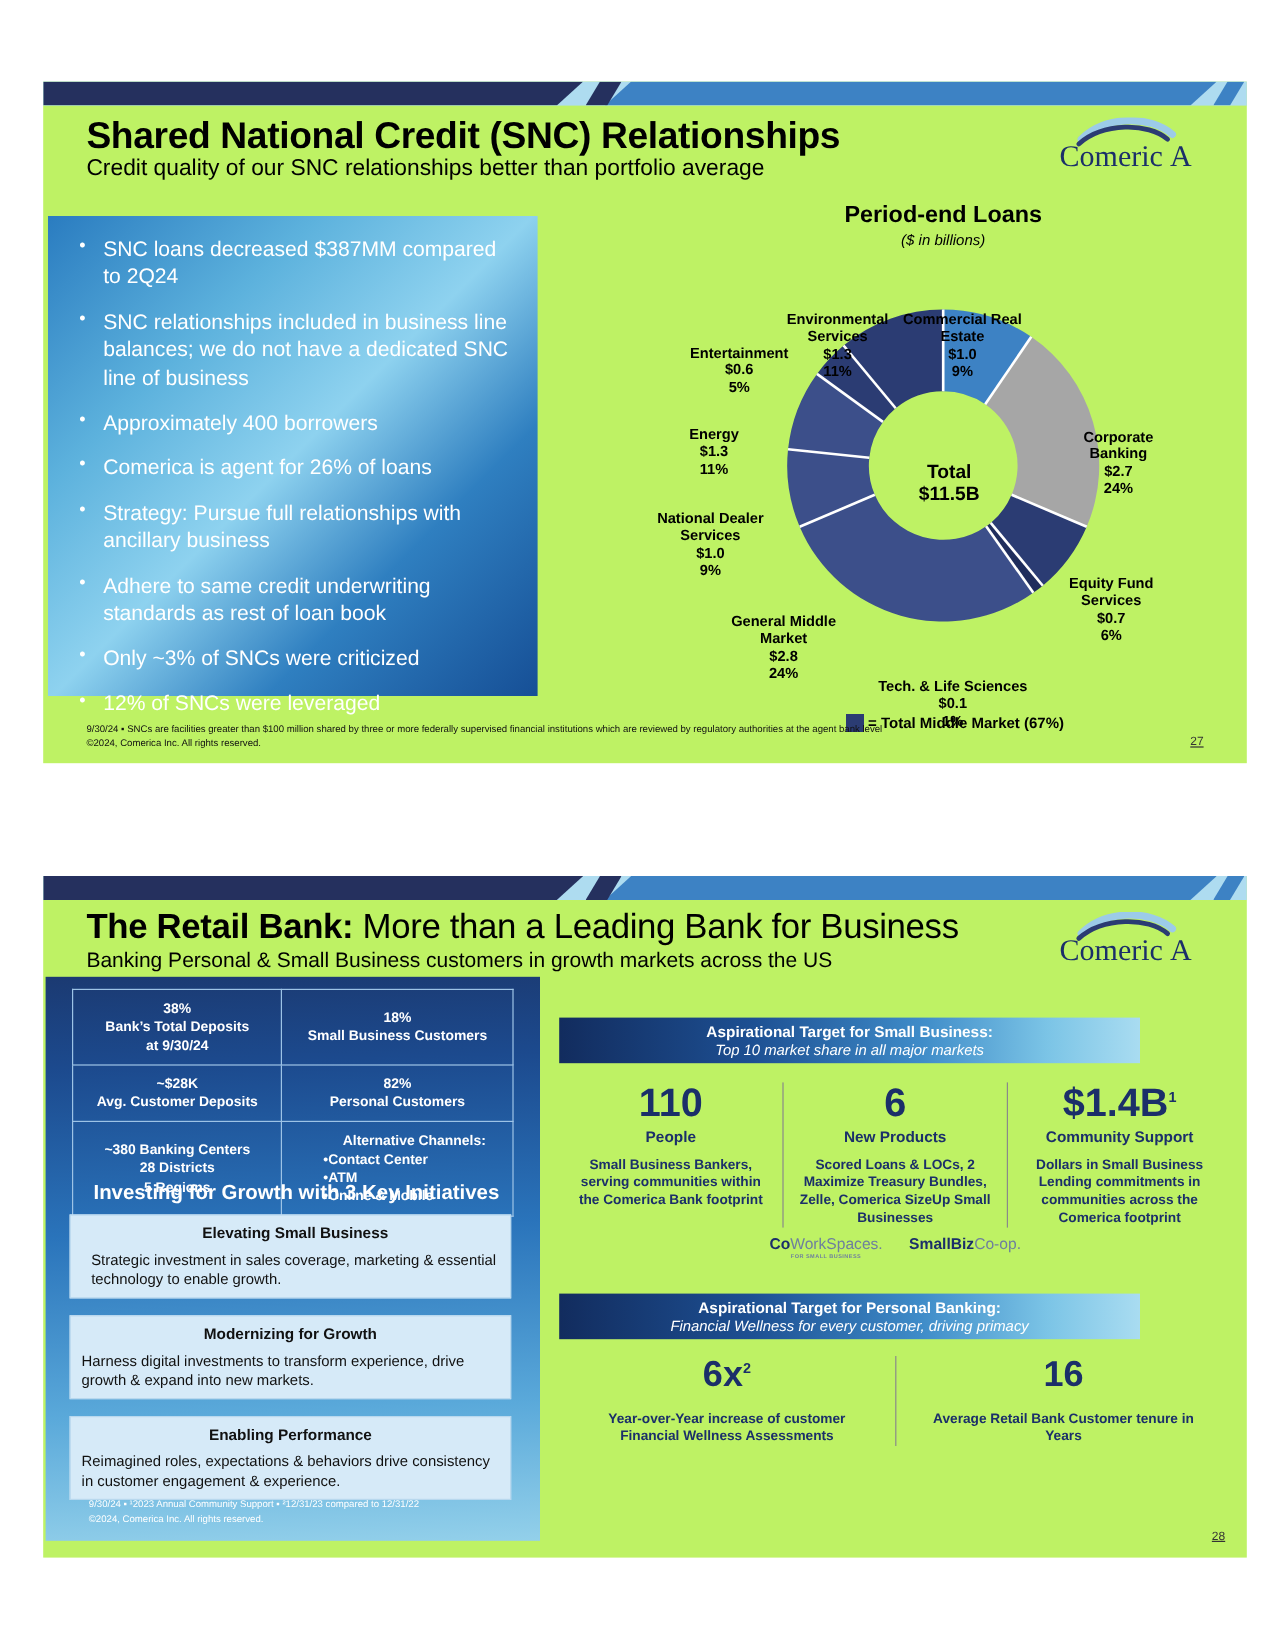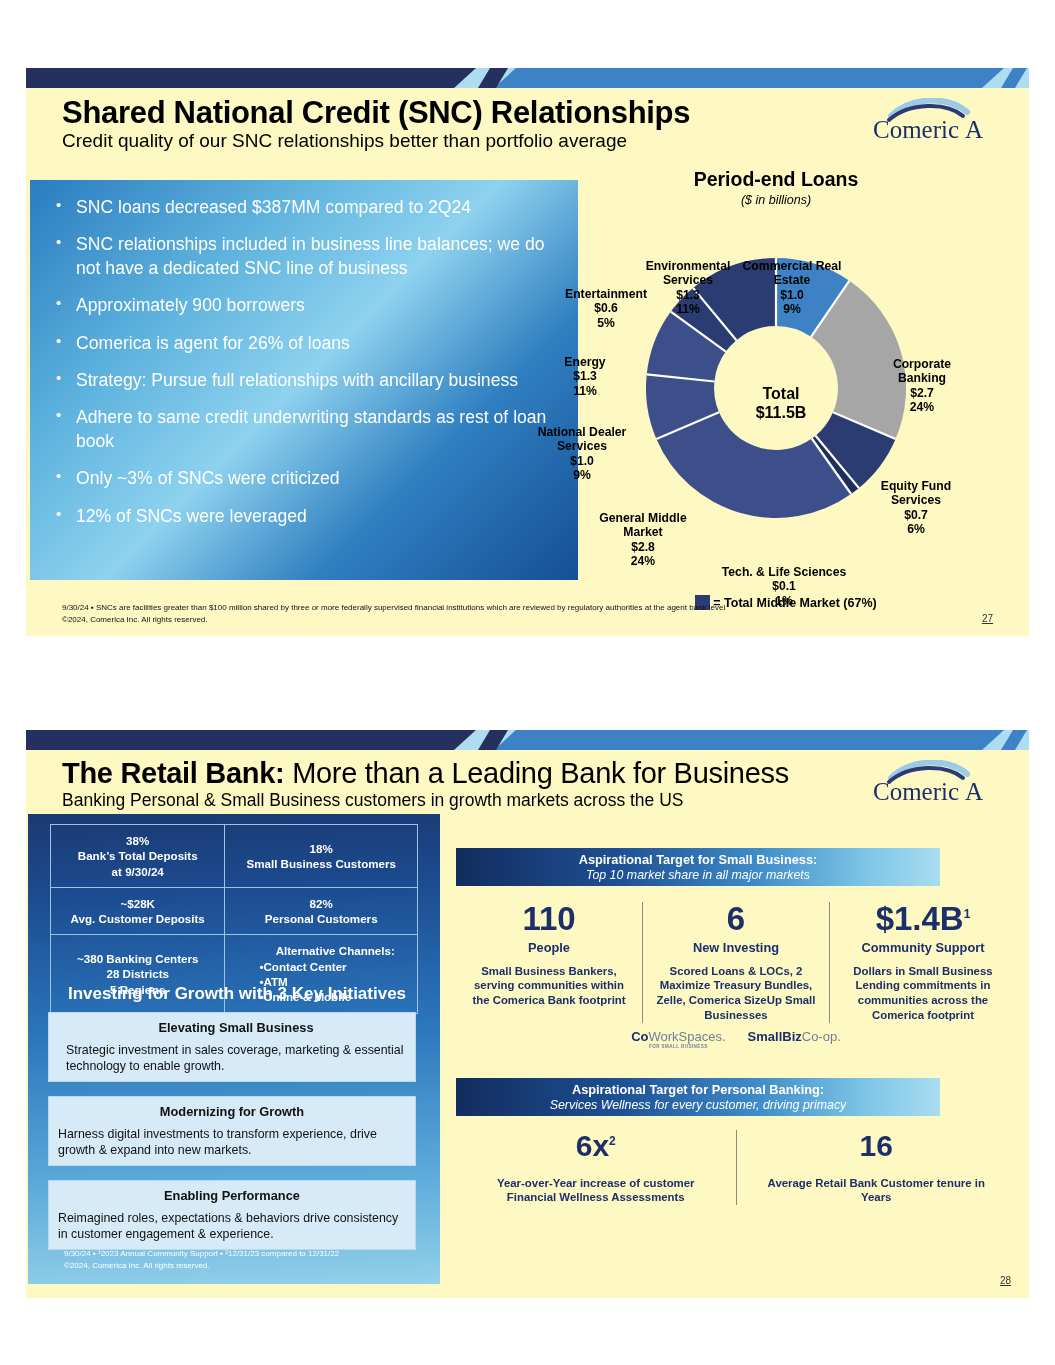--- a/index.html
+++ b/index.html
@@ -1,20 +1,20 @@
 <!DOCTYPE html>
 <html><head>
 <meta charset="utf-8">
 <style>
   html,body{margin:0;padding:0;background:#ffffff;}
   body{width:1055px;height:1365px;font-family:"Liberation Sans",sans-serif;color:#000;}
   .page{position:relative;width:1055px;height:1365px;background:#fff;overflow:hidden;}
 
   
-  .slide{position:absolute;left:26px;width:1003px;background:#fef9c3;}
+  .slide{position:absolute;left:36px;width:1003px;background:#bef264;}
   #slide1{top:68px;height:568px;}
   #slide2{top:730px;height:568px;}
 
   
   .banner{position:relative;height:20px;width:100%;overflow:hidden;background:#aedcf0;}
   .banner .seg{position:absolute;top:0;height:20px;}
   .b-dark{left:0;width:450px;background:#25305e;
           clip-path:polygon(0 0,100% 0,calc(100% - 22px) 100%,0 100%);}
   .b-dark2{left:452px;width:30px;background:#25305e;
           clip-path:polygon(12px 0,100% 0,calc(100% - 12px) 100%,0 100%);}
@@ -30,21 +30,21 @@
   .h-title .reg{font-weight:normal;}
   .h-sub{font-size:19px;line-height:1.2;margin-top:1px;}
   #slide2 .h-title{font-size:29px;}
   #slide2 .h-sub{font-size:17.5px;}
 
   
   .logo{position:absolute;right:38px;top:10px;width:128px;height:46px;}
   .logo svg{display:block;}
 
   
-  .bullet-panel{position:absolute;left:4px;top:112px;width:548px;height:400px;
+  .bullet-panel{position:absolute;left:4px;top:112px;width:408px;height:400px;
      background:linear-gradient(118deg,#1f6cb5 0%,#2f86c8 30%,#6fc0e4 62%,#8ed2ef 78%,#1d5ca8 100%);
      background:linear-gradient(135deg,#2a7cc0 0%,#5db2dd 28%,#8ed2ef 50%,#2f7fc0 72%,#164f96 100%);
      padding:16px 20px 0 18px;box-sizing:border-box;}
   .bullet-panel ul{list-style:none;margin:0;padding:0;}
   .bullet-panel li{color:#fff;font-size:17.6px;line-height:1.33;margin-bottom:14px;
         padding-left:28px;position:relative;}
   .bullet-panel li:before{content:"\2022";position:absolute;left:8px;top:-1px;font-size:15px;}
 
   
   .chart-wrap{position:absolute;left:500px;top:100px;width:500px;height:420px;}
@@ -137,21 +137,21 @@
           <text x="10" y="40" font-family="Liberation Serif, serif" font-size="25" fill="#1b2f69">Comeric</text>
           <text x="102" y="40" font-family="Liberation Serif, serif" font-size="25" fill="#1b2f69">A</text>
         </svg>
       </div>
     </div>
 
     <div class="bullet-panel">
       <ul>
         <li>SNC loans decreased $387MM compared to 2Q24</li>
         <li>SNC relationships included in business line balances; we do not have a dedicated SNC line of business</li>
-        <li>Approximately 900 borrowers</li>
+        <li>Approximately 400 borrowers</li>
         <li>Comerica is agent for 26% of loans</li>
         <li>Strategy: Pursue full relationships with ancillary business</li>
         <li>Adhere to same credit underwriting standards as rest of loan book</li>
         <li>Only ~3% of SNCs were criticized</li>
         <li>12% of SNCs were leveraged</li>
       </ul>
     </div>
 
     <div class="chart-wrap">
       <div class="chart-title">Period-end Loans</div>
@@ -352,21 +352,21 @@
     </div>
 
     <div class="kpi-row" id="kpirow1">
       <div class="kpi">
         <div class="big">110</div>
         <div class="mid">People</div>
         <div class="small">Small Business Bankers, serving communities within the Comerica Bank footprint</div>
       </div>
       <div class="kpi">
         <div class="big">6</div>
-        <div class="mid">New Investing</div>
+        <div class="mid">New Products</div>
         <div class="small">Scored Loans &amp; LOCs, 2 Maximize Treasury Bundles, Zelle, Comerica SizeUp Small Businesses</div>
       </div>
       <div class="kpi">
         <div class="big"><span>$1.4B</span><sup>1</sup></div>
         <div class="mid">Community Support</div>
         <div class="small">Dollars in Small Business Lending commitments in communities across the Comerica footprint</div>
       </div>
     </div>
 
     <div class="partner-logos">
@@ -374,21 +374,21 @@
         <span>Co</span><span class="lt">WorkSpaces.</span>
         <span class="tag">FOR SMALL BUSINESS</span>
       </div>
       <div class="plogo">
         <span>Small</span><span>Biz</span><span class="lt">Co-op.</span>
       </div>
     </div>
 
     <div class="aspi" id="aspi2">
       <div class="a1">Aspirational Target for Personal Banking:</div>
-      <div class="a2">Services Wellness for every customer, driving primacy</div>
+      <div class="a2">Financial Wellness for every customer, driving primacy</div>
     </div>
 
     <div class="kpi-row" id="kpirow2">
       <div class="kpi">
         <div class="big"><span>6x</span><sup>2</sup></div>
         <div class="small">Year-over-Year increase of customer Financial Wellness Assessments</div>
       </div>
       <div class="kpi">
         <div class="big">16</div>
         <div class="small">Average Retail Bank Customer tenure in Years</div>

